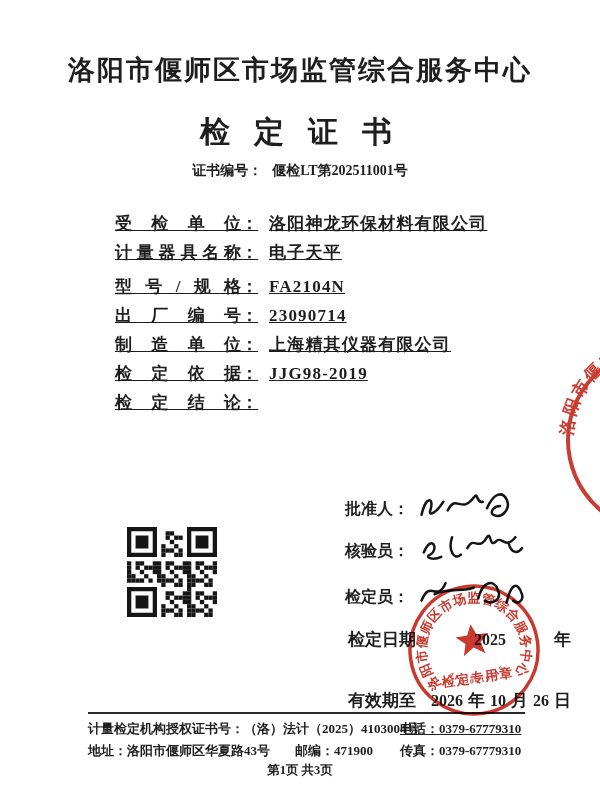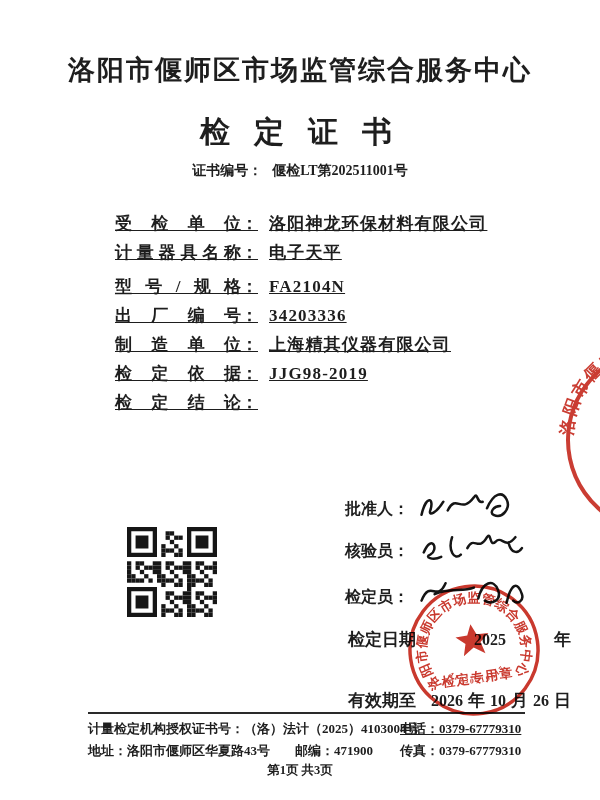--- a/index.html
+++ b/index.html
@@ -70,21 +70,21 @@
       <span class="fvalue">电子天平</span>
   </div>
   <div class="frow">
     <span class="flabel">型号/规格</span>
       <span class="fcolon">：</span>
       <span class="fvalue">FA2104N</span>
   </div>
   <div class="frow">
     <span class="flabel">出厂编号</span>
       <span class="fcolon">：</span>
-      <span class="fvalue">34203336</span>
+      <span class="fvalue">23090714</span>
   </div>
   <div class="frow">
     <span class="flabel">制造单位</span>
       <span class="fcolon">：</span>
       <span class="fvalue">上海精其仪器有限公司</span>
   </div>
   <div class="frow">
     <span class="flabel">检定依据</span>
       <span class="fcolon">：</span>
       <span class="fvalue">JJG98-2019</span>

